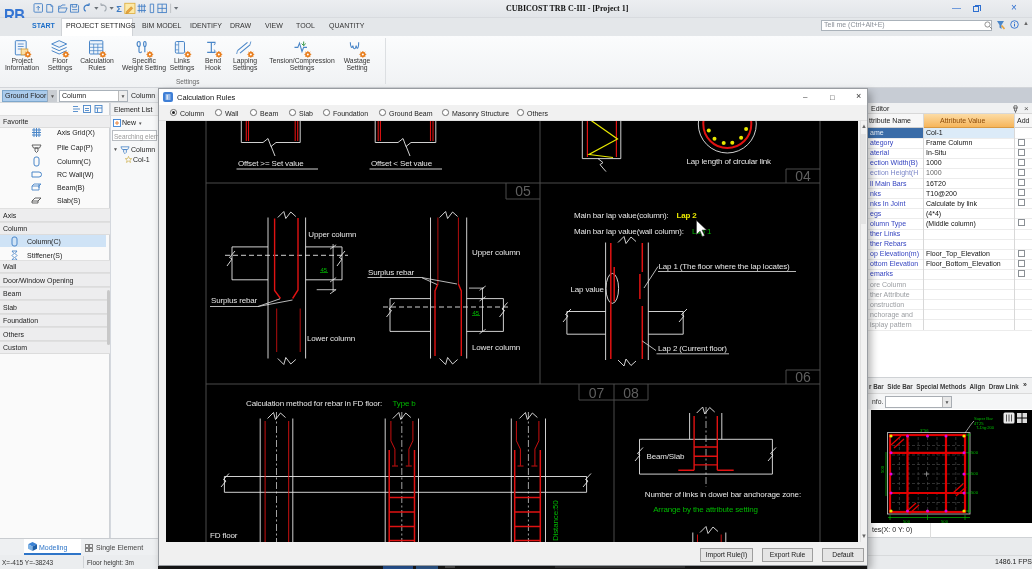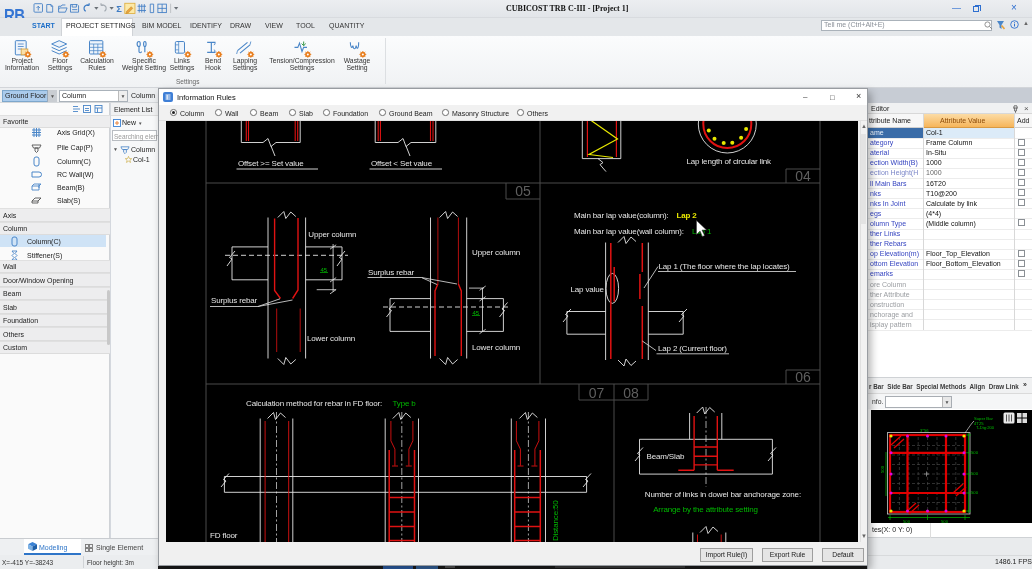--- a/index.html
+++ b/index.html
@@ -449,21 +449,21 @@
       <rect x="1022.5" y="418.5" width="4.5" height="4.5"></rect>
     </g>
 </svg>
 
 <div class="abs" style="left:158px;top:88px;width:710px;height:478px;background:#f0f0f0;border:1px solid #989ca1;box-shadow:3px 4px 8px rgba(0,0,0,0.3);"></div>
 <div class="abs" style="left:159px;top:89px;width:708px;height:16px;background:#fff;"></div>
 <svg class="abs" style="left:163px;top:92px" width="10" height="10" viewBox="0 0 10 10">
     <rect x="0" y="0" width="10" height="10" rx="2" fill="#3f7fd6"></rect>
     <path d="M2.5 3 h5 M2.5 5 h5 M2.5 7 h5 M4.2 3 v4.5" stroke="#fff" stroke-width="0.9" fill="none"></path>
   </svg>
-<div class="abs tt" style="left:177px;top:93px;font-size:7.5px;color:#111;">Information Rules</div>
+<div class="abs tt" style="left:177px;top:93px;font-size:7.5px;color:#111;">Calculation Rules</div>
 <div class="abs tt" style="left:803px;top:92px;font-size:8px;color:#333;">–</div>
 <div class="abs tt" style="left:830px;top:92.5px;font-size:7.5px;color:#333;">□</div>
 <div class="abs tt" style="left:856px;top:91px;font-size:9px;color:#333;">×</div>
 <div class="abs" style="left:159px;top:105px;width:708px;height:16px;background:#f1f1f1;border-bottom:1px solid #e0e0e0;"></div>
 <div class="abs" style="left:170px;top:109px;width:6.5px;height:6.5px;border:1px solid #707070;border-radius:50%;background:#fff;"></div>
 <div class="abs" style="left:172px;top:110.8px;width:3px;height:3px;border-radius:50%;background:#222;"></div>
 <div class="abs tt" style="left:180px;top:109.5px;font-size:7px;color:#222;">Column</div>
 <div class="abs" style="left:215px;top:109px;width:6.5px;height:6.5px;border:1px solid #707070;border-radius:50%;background:#fff;"></div>
 <div class="abs tt" style="left:225px;top:109.5px;font-size:7px;color:#222;">Wall</div>
 <div class="abs" style="left:250px;top:109px;width:6.5px;height:6.5px;border:1px solid #707070;border-radius:50%;background:#fff;"></div>

